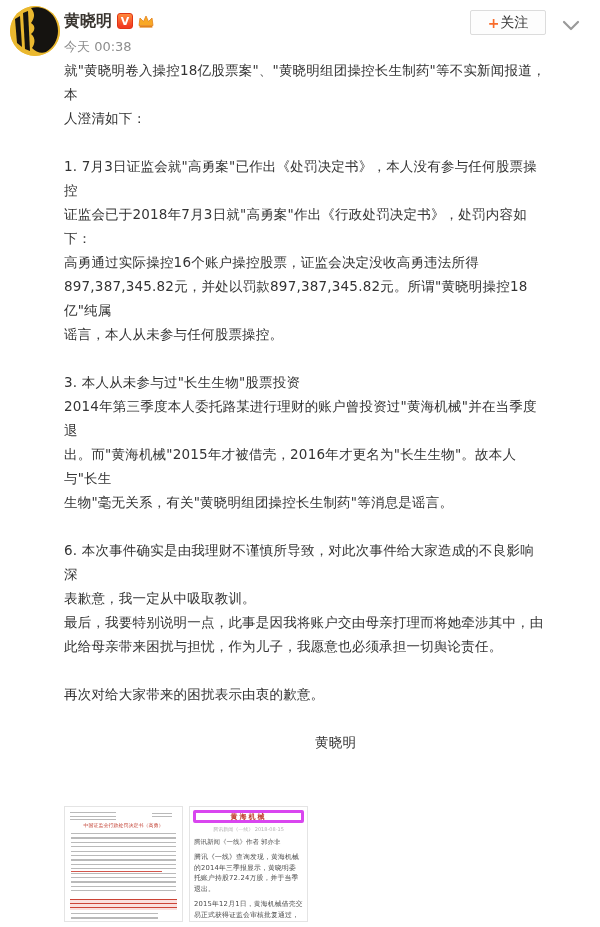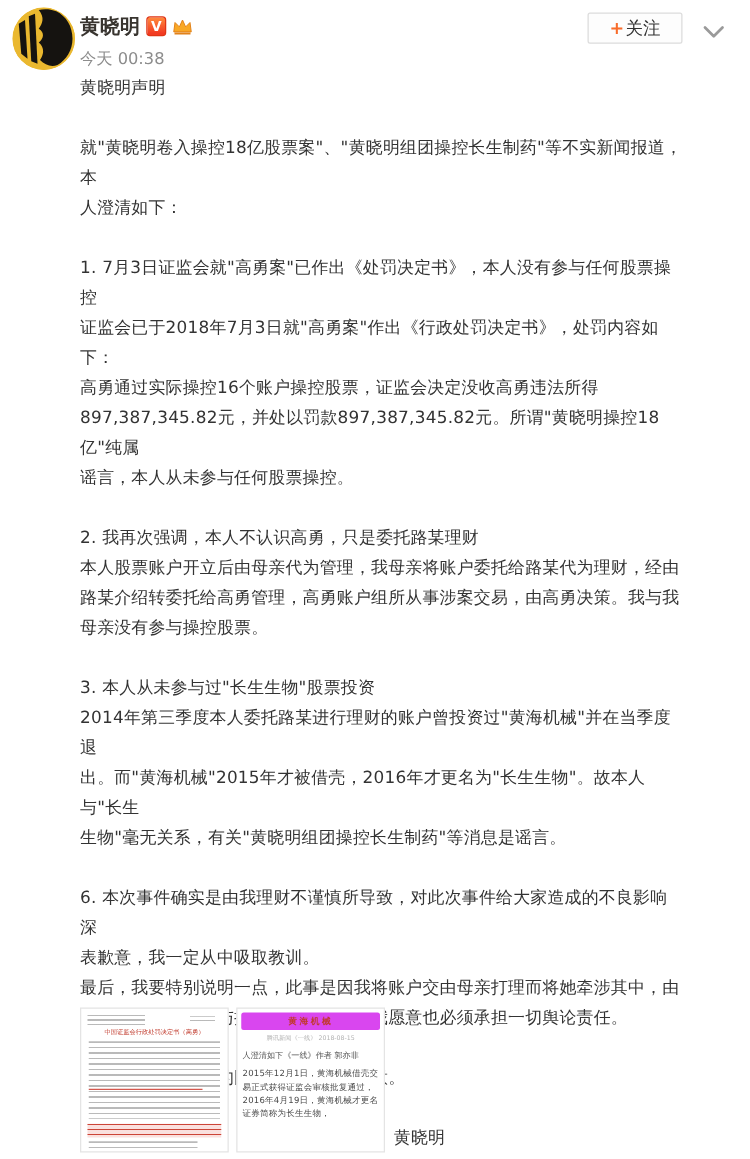--- a/index.html
+++ b/index.html
@@ -59,21 +59,21 @@
   }
   .doc-body { position:absolute; left:6px; right:6px; top:26px; height:62px;
     background:repeating-linear-gradient(#9c9c9c 0 1.2px, transparent 1.2px 4.4px); opacity:.7; }
   .doc-redline { position:absolute; left:6px; right:20px; top:64px; height:1.2px; background:#d4574d; }
   .doc-highlight { position:absolute; left:5px; right:5px; top:92px; height:11px; background:#fae0de;
     background-image:repeating-linear-gradient(#cc4437 0 1.1px, transparent 1.1px 4px); }
   .doc-tail { position:absolute; left:6px; right:24px; top:106px; height:6px;
     background:repeating-linear-gradient(#9c9c9c 0 1.2px, transparent 1.2px 4.4px); opacity:.7; }
   
   .news-header {
-    margin:3px 3px 0; border:7px solid #d946ef; border-radius:2px; height:13px;
+    margin:3px 3px 0; border:3px solid #d946ef; border-radius:2px; height:13px;
     display:flex; align-items:center; justify-content:center;
     color:#c0392b; font-size:7px; font-weight:bold; letter-spacing:2px; filter:blur(0.25px);
   }
   .news-meta { text-align:center; font-size:5px; color:#b3b3b3; margin-top:3px;
     filter:blur(0.35px); white-space:nowrap; overflow:hidden; }
   .news-byline { font-size:6.5px; color:#555; margin:6px 4px 0;
     filter:blur(0.35px); white-space:nowrap; overflow:hidden; }
   .news-para { font-size:6.8px; line-height:10.5px; color:#4a4a4a; margin:5px 4px 0;
     filter:blur(0.35px); letter-spacing:0.2px; }
 </style>
@@ -109,32 +109,27 @@
     <span>关注</span>
   </div>
 
   <div class="more-chevron">
     <svg width="18" height="11" viewBox="0 0 18 11">
       <polyline points="2,2 9,9 16,2" fill="none" stroke="#9a9a9a" stroke-width="2.2" stroke-linecap="round" stroke-linejoin="round"></polyline>
     </svg>
   </div>
 
   <div class="content">
-    <div class="para">黄晓明声明</div>
     <div class="para">就"黄晓明卷入操控18亿股票案"、"黄晓明组团操控长生制药"等不实新闻报道，本
 人澄清如下：</div>
     <div class="para">1. 7月3日证监会就"高勇案"已作出《处罚决定书》，本人没有参与任何股票操控
 证监会已于2018年7月3日就"高勇案"作出《行政处罚决定书》，处罚内容如下：
 高勇通过实际操控16个账户操控股票，证监会决定没收高勇违法所得
 897,387,345.82元，并处以罚款897,387,345.82元。所谓"黄晓明操控18亿"纯属
 谣言，本人从未参与任何股票操控。</div>
-    <div class="para">2. 我再次强调，本人不认识高勇，只是委托路某理财
-本人股票账户开立后由母亲代为管理，我母亲将账户委托给路某代为理财，经由
-路某介绍转委托给高勇管理，高勇账户组所从事涉案交易，由高勇决策。我与我
-母亲没有参与操控股票。</div>
     <div class="para">3. 本人从未参与过"长生生物"股票投资
 2014年第三季度本人委托路某进行理财的账户曾投资过"黄海机械"并在当季度退
 出。而"黄海机械"2015年才被借壳，2016年才更名为"长生生物"。故本人与"长生
 生物"毫无关系，有关"黄晓明组团操控长生制药"等消息是谣言。</div>
     <div class="para">6. 本次事件确实是由我理财不谨慎所导致，对此次事件给大家造成的不良影响深
 表歉意，我一定从中吸取教训。
 最后，我要特别说明一点，此事是因我将账户交由母亲打理而将她牵涉其中，由
 此给母亲带来困扰与担忧，作为儿子，我愿意也必须承担一切舆论责任。</div>
     <div class="para">再次对给大家带来的困扰表示由衷的歉意。</div>
     <div class="para signature">黄晓明</div>
@@ -149,21 +144,22 @@
       <div class="doc-title">中国证监会行政处罚决定书（高勇）</div>
       <div class="doc-body"></div>
       <div class="doc-redline"></div>
       <div class="doc-highlight"></div>
       <div class="doc-tail"></div>
     </div>
 
     <div class="thumb">
       <div class="news-header">黄海机械</div>
       <div class="news-meta">腾讯新闻《一线》 2018-08-15</div>
-      <div class="news-byline">人澄清如下《一线》作者 郭亦非</div>
+      <div class="news-byline">腾讯新闻《一线》作者 郭亦非</div>
+      <div class="news-para">腾讯《一线》查询发现，黄海机械的2014年三季报显示，黄晓明委托账户持股72.24万股，并于当季退出。</div>
       <div class="news-para">
         <span>2015年12月1日，黄海机械借壳交易正式获得证监会审核批复通过，2016年4月19日，黄海机械才更名证券简称为长生生物，</span>
         
       </div>
     </div>
 
   </div>
 </div>
 
 </body></html>

